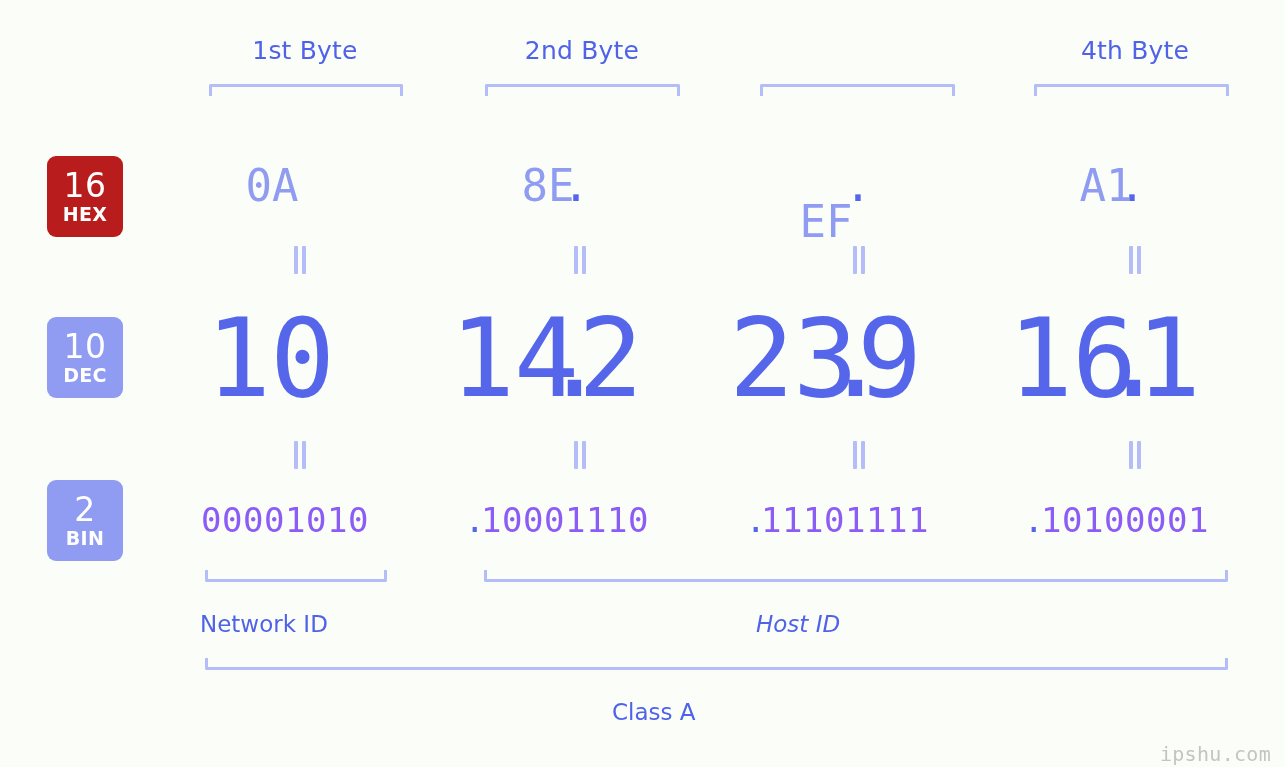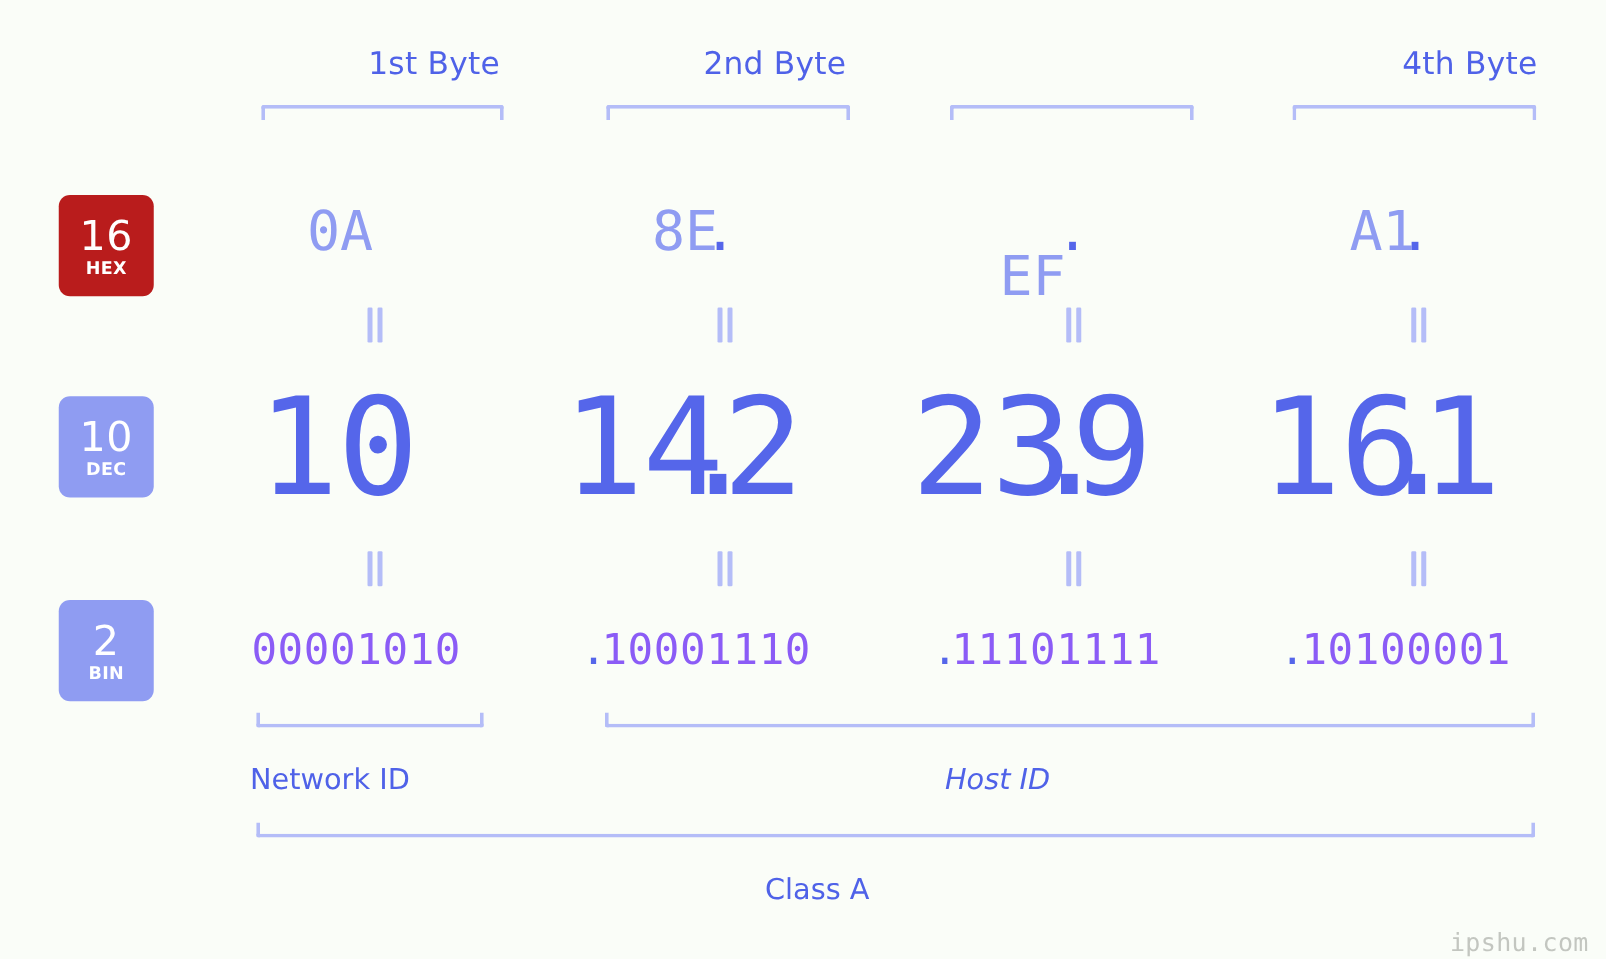--- a/index.html
+++ b/index.html
@@ -17,21 +17,21 @@
   .stage {
     position: absolute;
     left: 0; top: 0;
     width: 1285px;
     height: 767px;
   }
 
   
   .byte-label {
     position: absolute;
-    text-align: right;
+    text-align: center;
     color: #4f62e8;
     font-size: 25px;
     font-family: "DejaVu Sans", sans-serif;
     letter-spacing: 0.2px;
     white-space: nowrap;
     top: 36px;
   }
 
   
   
@@ -66,21 +66,21 @@
     align-items: center;
     justify-content: center;
     line-height: 1;
   }
   .badge .num {
     font-size: 33px;
     font-weight: 400;
     letter-spacing: 0.5px;
   }
   .badge .abbr {
-    font-size: 14px;
+    font-size: 19px;
     font-weight: 700;
     margin-top: 3px;
     letter-spacing: 0.3px;
   }
 
   
   .row {
     position: absolute;
     left: 140px;
     width: 1120px;

